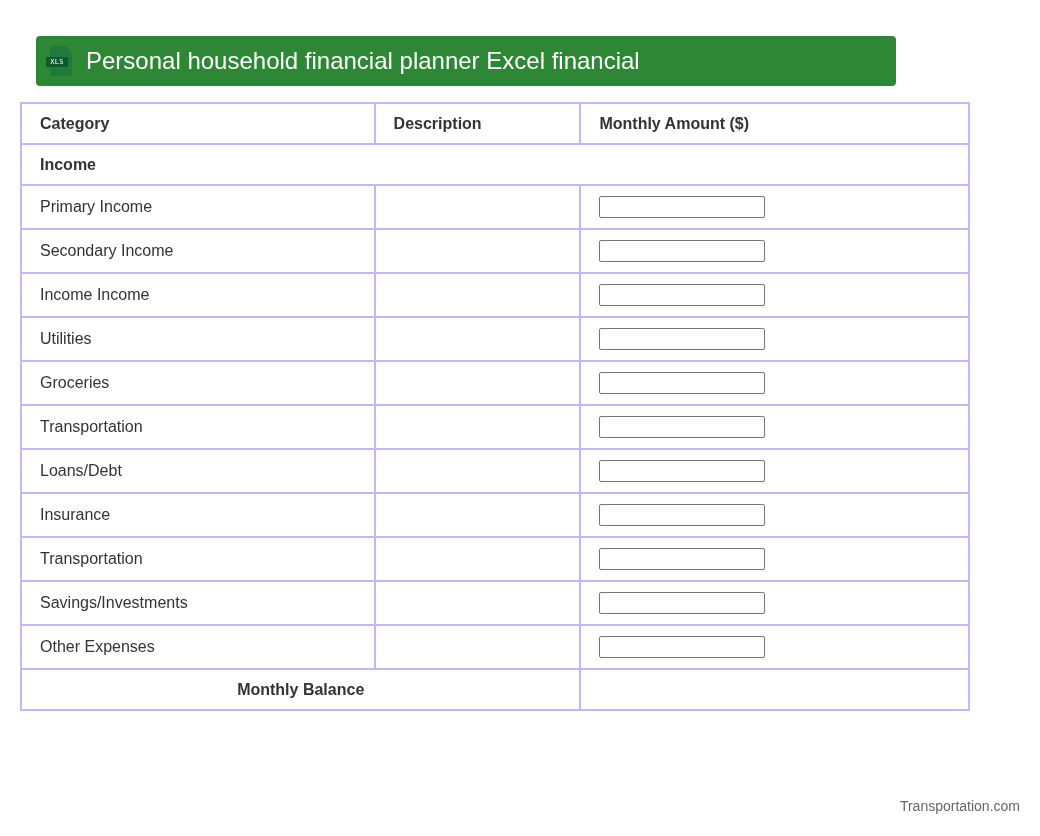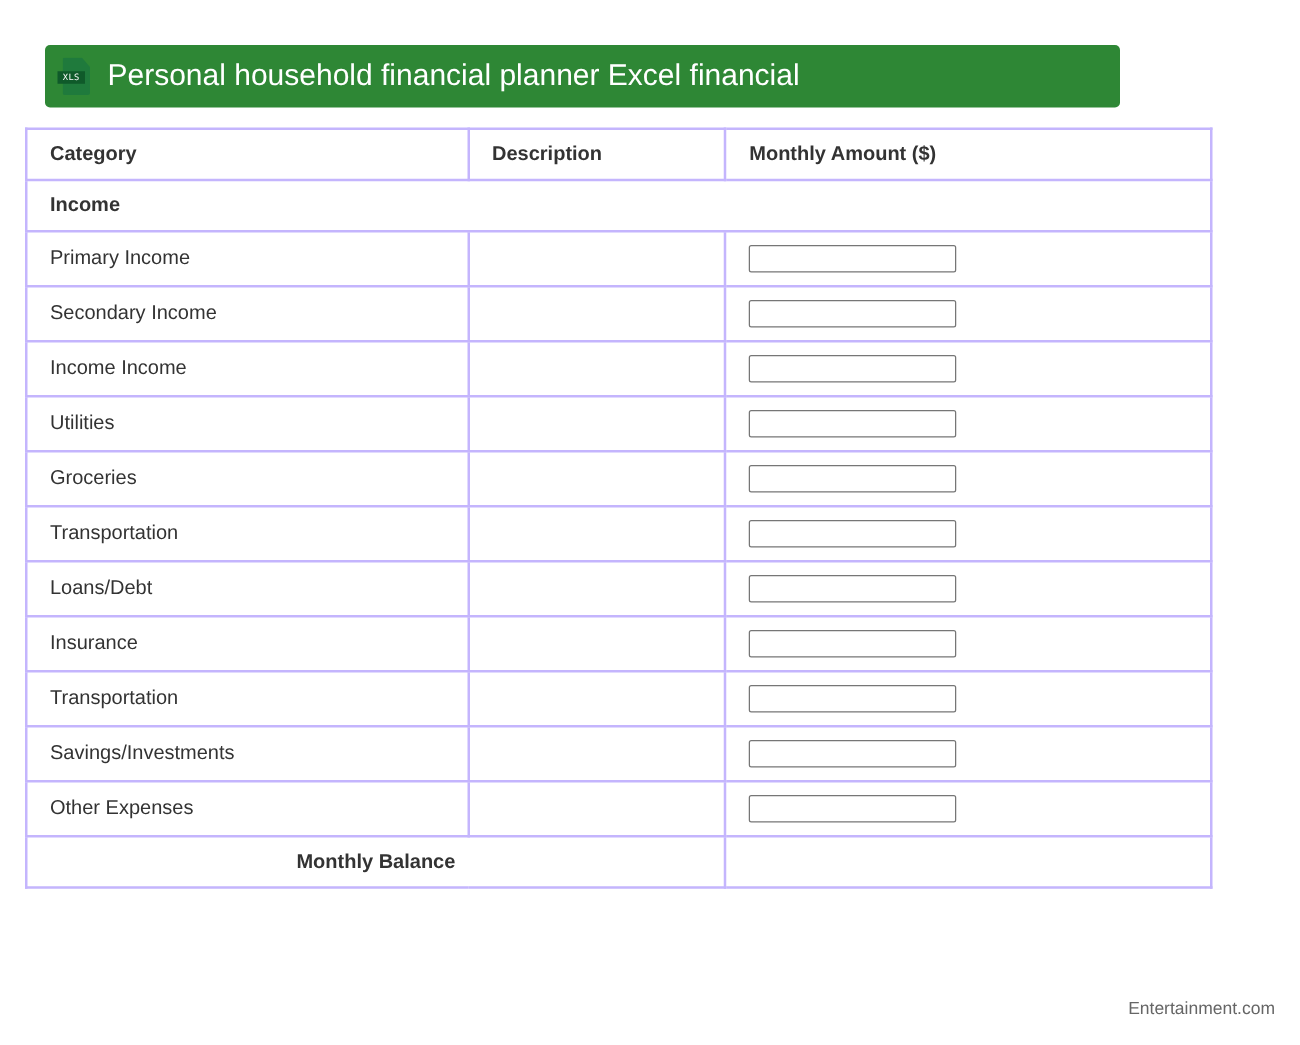--- a/index.html
+++ b/index.html
@@ -124,13 +124,13 @@
           <input class="amount-input" type="text" value="" style="">
         </td>
     </tr>
     <tr class="balance">
       <td colspan="2" style="font-weight:bold">Monthly Balance</td>
       <td></td>
     </tr>
   </tbody>
 </table>
 
-<div class="footer">Entertainment.com</div>
+<div class="footer">Transportation.com</div>
 
 </body></html>

